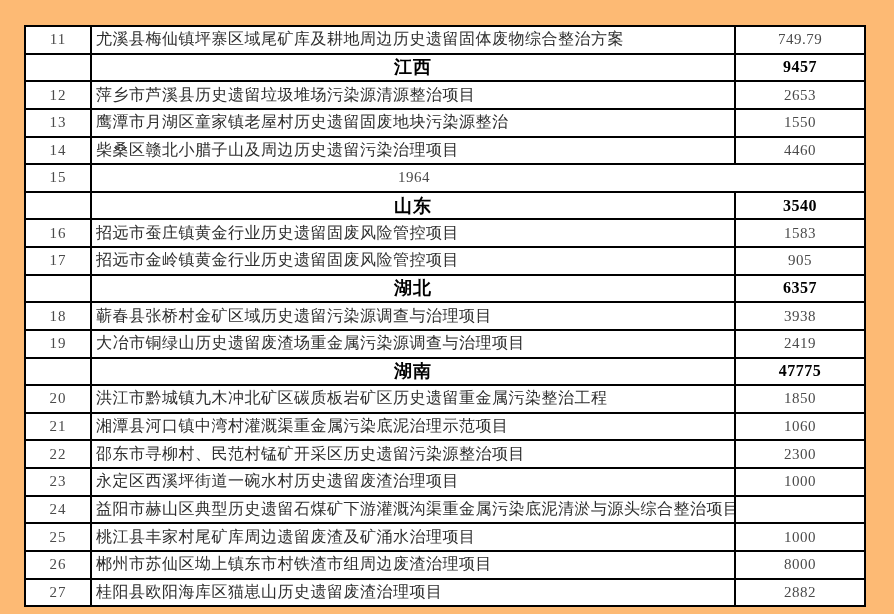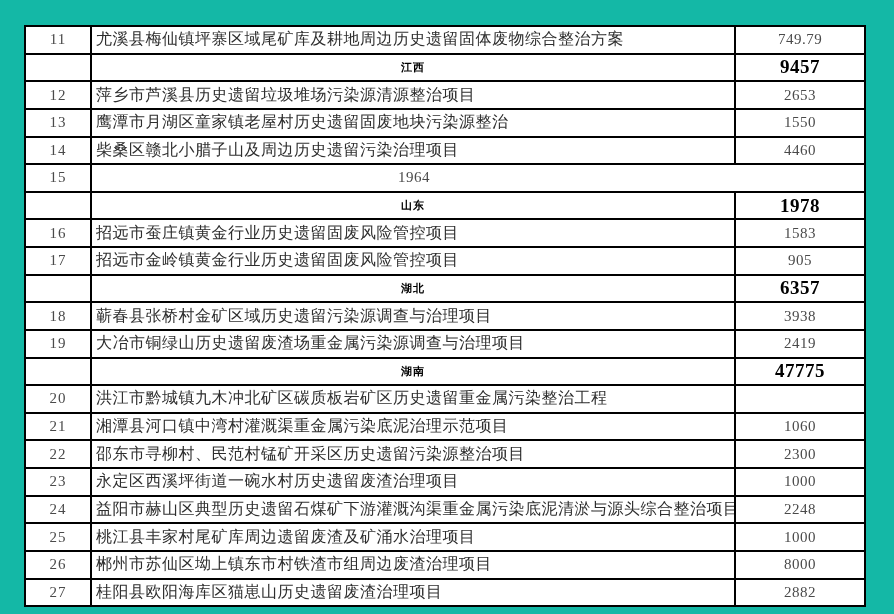--- a/index.html
+++ b/index.html
@@ -4,21 +4,21 @@
 <style>
   html, body {
     margin: 0;
     padding: 0;
     background: #ffffff;
   }
   .page {
     position: relative;
     width: 894px;
     height: 614px;
-    background: #14b8a6;
+    background: #fdba74;
     overflow: hidden;
     font-family: "Liberation Serif", "DejaVu Serif", serif;
   }
   .doc-table {
     position: absolute;
     left: 24px;
     top: 25px;
     width: 842px;
     height: 582px;
     display: flex;
@@ -61,27 +61,27 @@
   .cell.val {
     justify-content: center;
     font-size: 15px;
     color: #4a4a4a;
     letter-spacing: 0.5px;
   }
   .row.subtotal .cell.name {
     justify-content: center;
     padding-left: 0;
     font-weight: bold;
-    font-size: 11px;
+    font-size: 18px;
     color: #000;
     letter-spacing: 1px;
   }
   .row.subtotal .cell.val {
     font-weight: bold;
-    font-size: 19px;
+    font-size: 16px;
     color: #000;
   }
 </style>
 </head>
 <body>
 
 <div class="page">
   <div class="doc-table">
 
     <div class="row">
@@ -115,21 +115,21 @@
     </div>
 
     <div class="row">
       <div class="cell num">15</div>
       <div class="cell val">1964</div>
     </div>
 
     <div class="row subtotal">
       <div class="cell num"></div>
       <div class="cell name">山东</div>
-      <div class="cell val">1978</div>
+      <div class="cell val">3540</div>
     </div>
 
     <div class="row">
       <div class="cell num">16</div>
       <div class="cell name">招远市蚕庄镇黄金行业历史遗留固废风险管控项目</div>
       <div class="cell val">1583</div>
     </div>
 
     <div class="row">
       <div class="cell num">17</div>
@@ -157,20 +157,21 @@
 
     <div class="row subtotal">
       <div class="cell num"></div>
       <div class="cell name">湖南</div>
       <div class="cell val">47775</div>
     </div>
 
     <div class="row">
       <div class="cell num">20</div>
       <div class="cell name">洪江市黔城镇九木冲北矿区碳质板岩矿区历史遗留重金属污染整治工程</div>
+      <div class="cell val">1850</div>
     </div>
 
     <div class="row">
       <div class="cell num">21</div>
       <div class="cell name">湘潭县河口镇中湾村灌溉渠重金属污染底泥治理示范项目</div>
       <div class="cell val">1060</div>
     </div>
 
     <div class="row">
       <div class="cell num">22</div>
@@ -180,21 +181,20 @@
 
     <div class="row">
       <div class="cell num">23</div>
       <div class="cell name">永定区西溪坪街道一碗水村历史遗留废渣治理项目</div>
       <div class="cell val">1000</div>
     </div>
 
     <div class="row">
       <div class="cell num">24</div>
       <div class="cell name">益阳市赫山区典型历史遗留石煤矿下游灌溉沟渠重金属污染底泥清淤与源头综合整治项目</div>
-      <div class="cell val">2248</div>
     </div>
 
     <div class="row">
       <div class="cell num">25</div>
       <div class="cell name">桃江县丰家村尾矿库周边遗留废渣及矿涌水治理项目</div>
       <div class="cell val">1000</div>
     </div>
 
     <div class="row">
       <div class="cell num">26</div>

